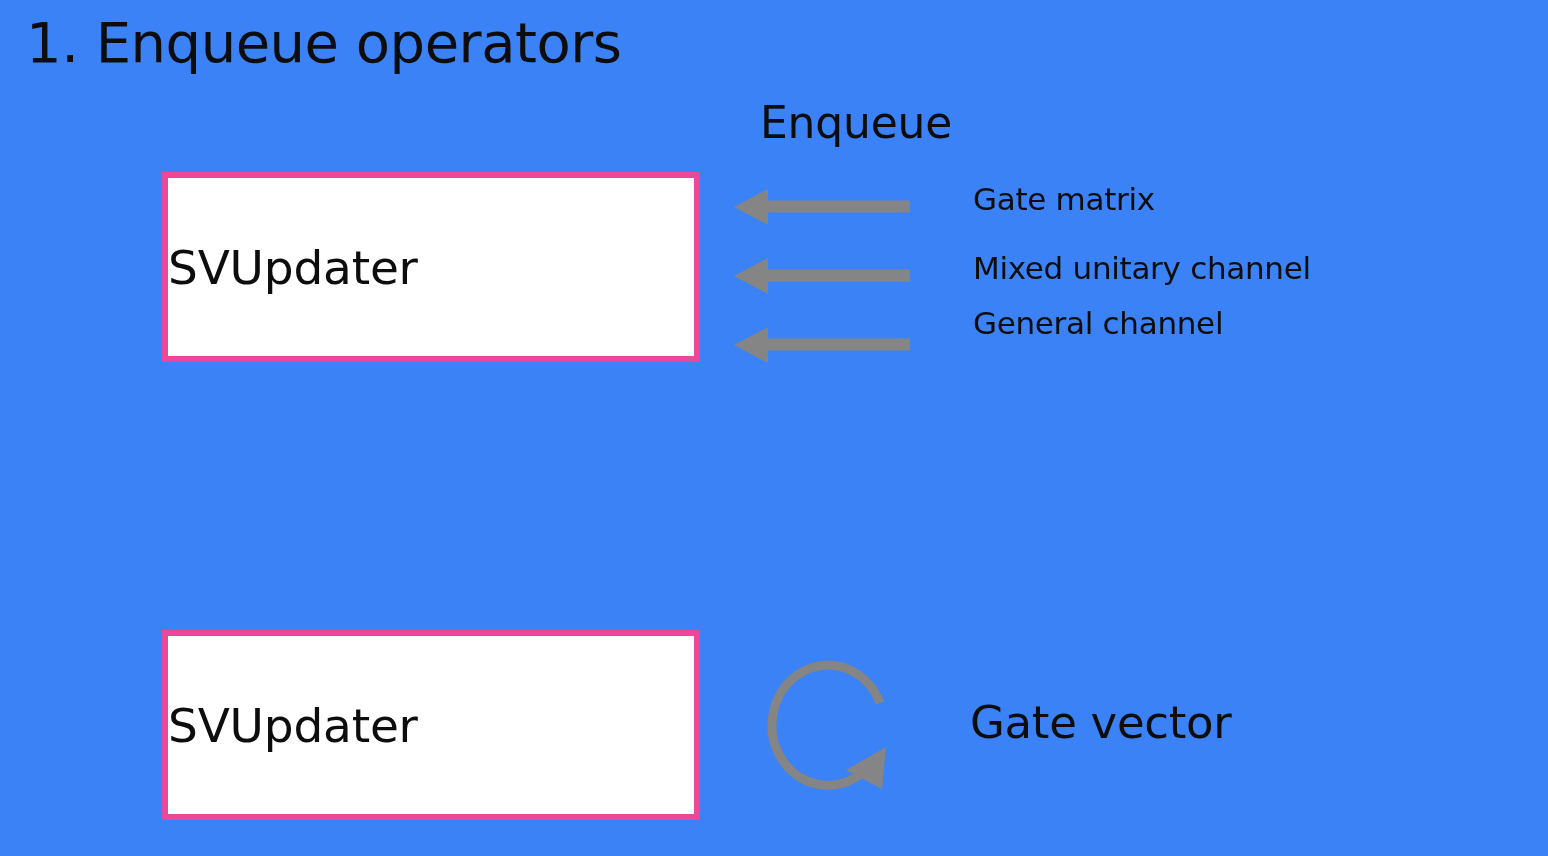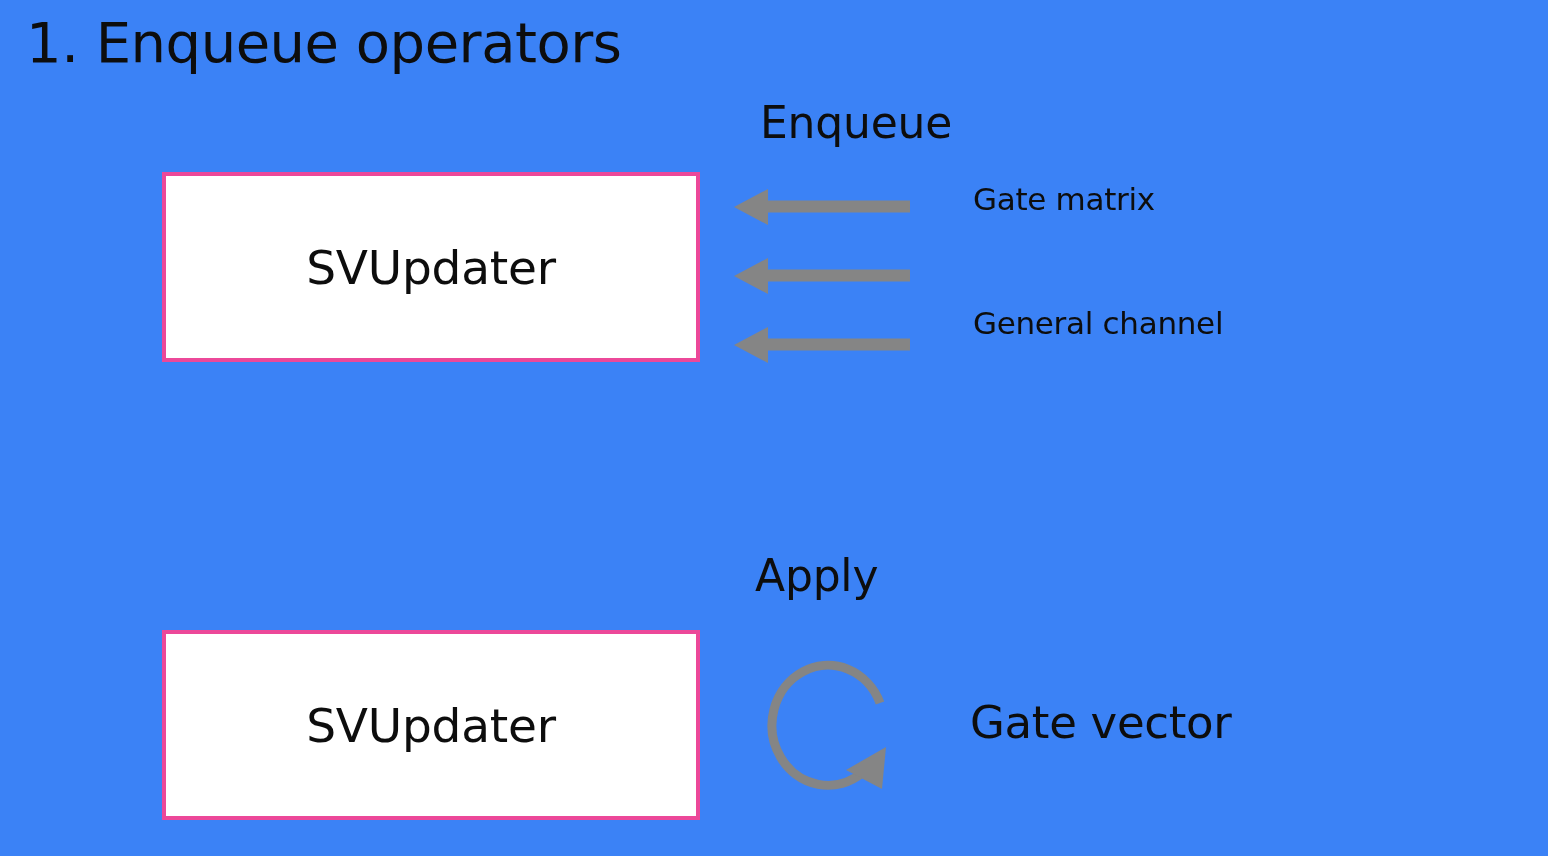--- a/index.html
+++ b/index.html
@@ -28,25 +28,25 @@
     color: #0d0d0d;
     white-space: nowrap;
   }
   #title-enqueue { left: 26px; top: 14px; }
   #title-apply   { left: 26px; top: 462px; }
 
   
   .proc-box {
     position: absolute;
     box-sizing: border-box;
-    border: 4px solid #ec4899;
+    border: 6px solid #ec4899;
     background: #ffffff;
     display: flex;
     align-items: center;
-    justify-content: center;
+    justify-content: flex-start;
   }
   #box-enqueue { left: 162px; top: 172px; width: 538px; height: 190px; }
   #box-apply   { left: 162px; top: 630px; width: 538px; height: 190px; }
   .proc-box-label {
     font-size: 47px;
     line-height: 1;
     color: #0d0d0d;
     white-space: nowrap;
     letter-spacing: -0.2px;
   }
@@ -129,29 +129,29 @@
     <rect x="34" y="13.5" width="144" height="12" fill="#858585"></rect>
   </svg>
 
   <svg class="arrow-left" id="arrow-general-channel" viewBox="0 0 178 40" xmlns="http://www.w3.org/2000/svg">
     <polygon points="2,20 36,2 36,38" fill="#858585"></polygon>
     <rect x="34" y="13.5" width="144" height="12" fill="#858585"></rect>
   </svg>
 
   <div class="operand-label" id="label-gate-matrix">Gate matrix</div>
 
+  <div class="operand-label" id="label-mixed-unitary">Mixed unitary channel</div>
 
   <div class="operand-label" id="label-general-channel">General channel</div>
 
 
   <div class="proc-box" id="box-apply">
     <span class="proc-box-label">SVUpdater</span>
   </div>
 
-  <div class="action-caption" id="caption-apply">Apply</div>
 
   <svg id="circular-arrow" viewBox="0 0 135 145" xmlns="http://www.w3.org/2000/svg">
 
     <path d="M 118 48
              A 56 60 0 1 0 100 118" fill="none" stroke="#858585" stroke-width="9" stroke-linecap="butt"></path>
 
     <polygon points="124,92 120,134 84,115" fill="#858585"></polygon>
   </svg>
 
   <div id="label-state-vector">Gate vector</div>

